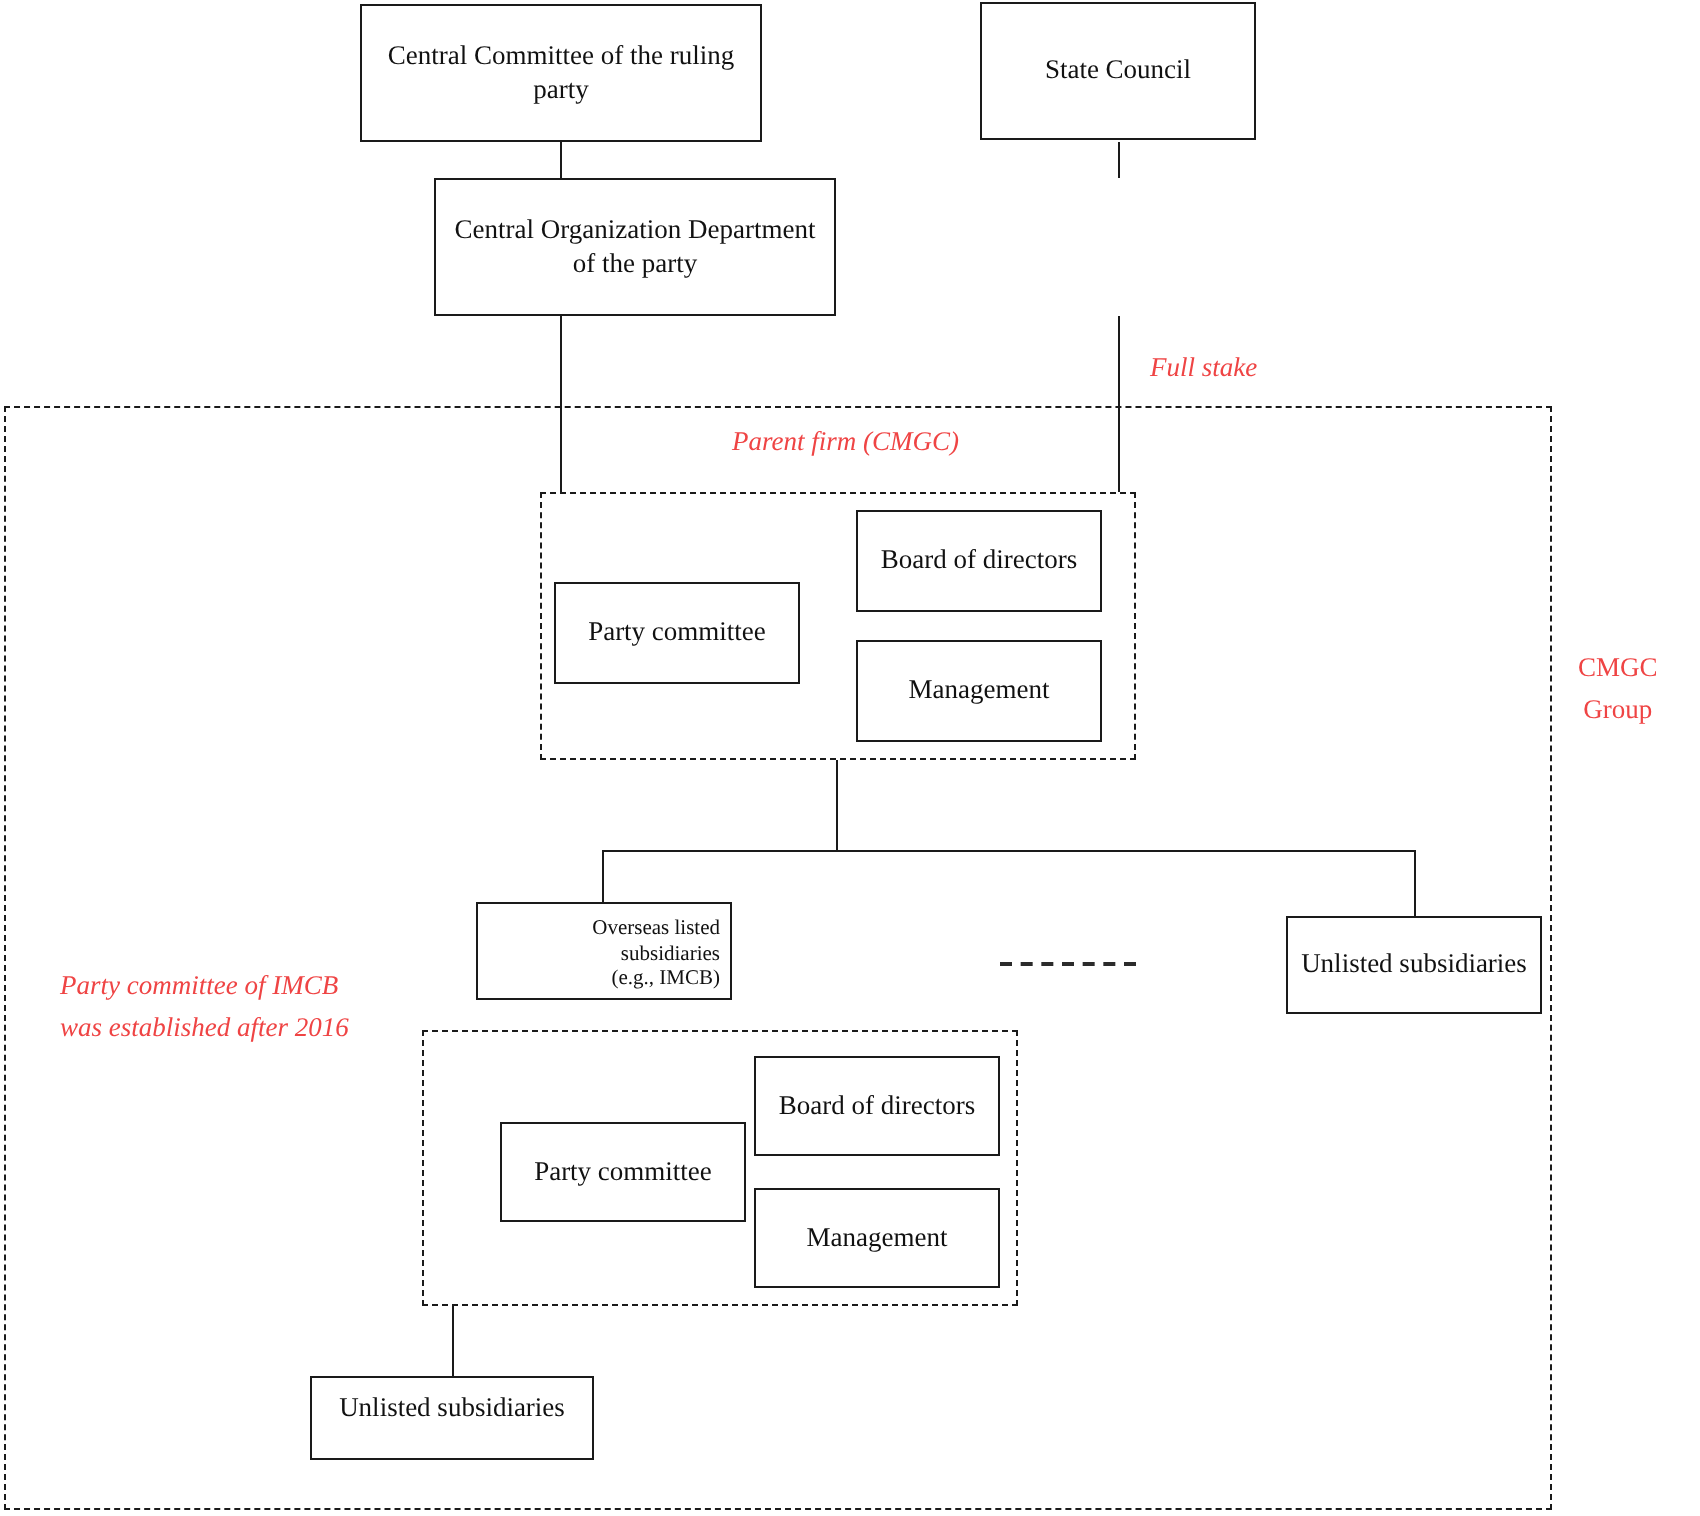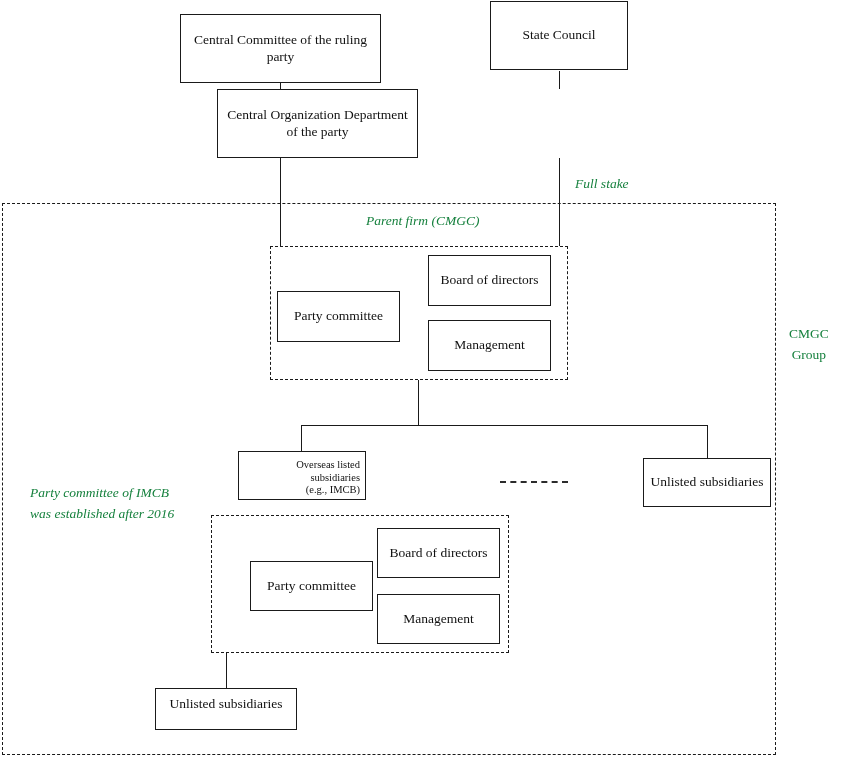--- a/index.html
+++ b/index.html
@@ -65,38 +65,38 @@
     position: absolute;
     height: 0;
     border-top: 2.2px dashed #2b2b2b;
     z-index: 3;
   }
 
   .label {
     position: absolute;
     font-size: 13.5px;
     line-height: 1.55;
-    color: #15803d;
+    color: #ef4444;
     white-space: nowrap;
     z-index: 4;
     background: transparent;
   }
   .label.italic { font-style: italic; }
   .label.centered { text-align: center; }
 
   .small { font-size: 10.5px; line-height: 1.2; text-align: right; }
 </style>
 </head>
 <body>
 
 <div id="canvas">
 
   <div class="dashbox outer-dash" style="left:2px; top:203px; width:774px; height:552px;"></div>
 
-  <div class="box v-center" style="left:180px; top:2px; width:201px; height:69px;margin-top:12px;">
+  <div class="box v-center" style="left:180px; top:2px; width:201px; height:69px;">
     <span class="txt">Central Committee of the ruling party</span>
   </div>
 
   <div class="line-v" style="left:280px; top:71px; height:18px;"></div>
 
   <div class="box v-center" style="left:180px; top:89px; width:201px; height:69px;margin-left:37px;">
     <span class="txt">Central Organization Department of the party</span>
   </div>
 
   <div class="box v-center" style="left:490px; top:1px; width:138px; height:69px;">

